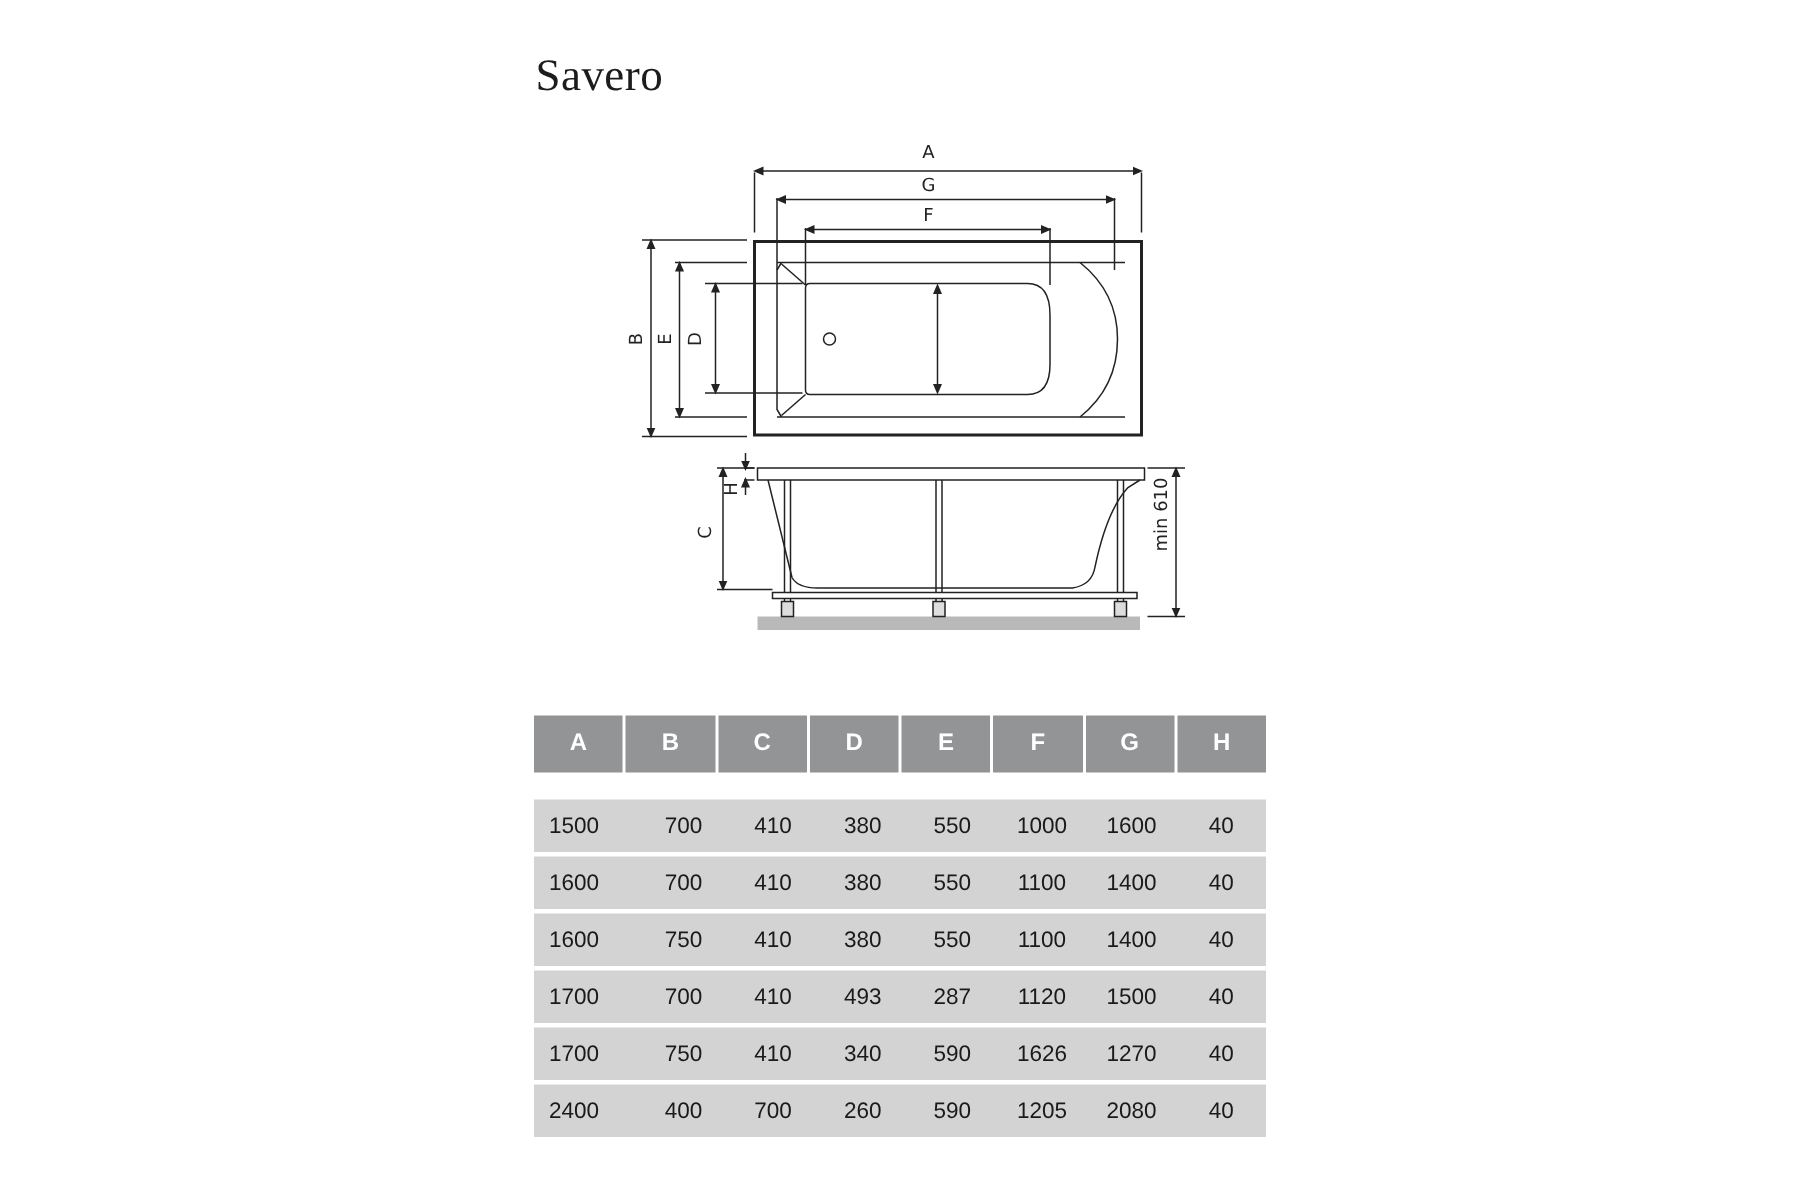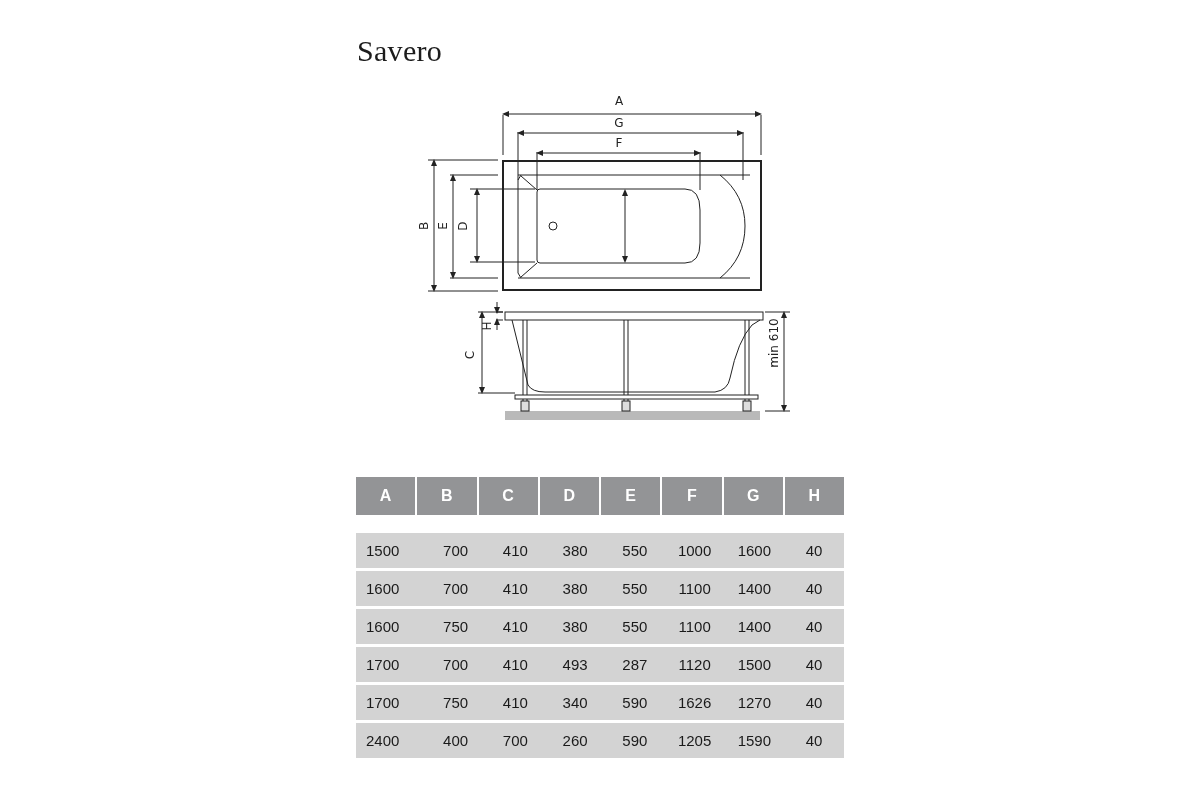--- a/index.html
+++ b/index.html
@@ -176,17 +176,17 @@
       <div class="c">1270</div>
       <div class="c">40</div>
     </div>
     <div class="row">
       <div class="c">2400</div>
       <div class="c">400</div>
       <div class="c">700</div>
       <div class="c">260</div>
       <div class="c">590</div>
       <div class="c">1205</div>
-      <div class="c">1590</div>
+      <div class="c">2080</div>
       <div class="c">40</div>
     </div>
   </div>
 </div>
 
 </body></html>

